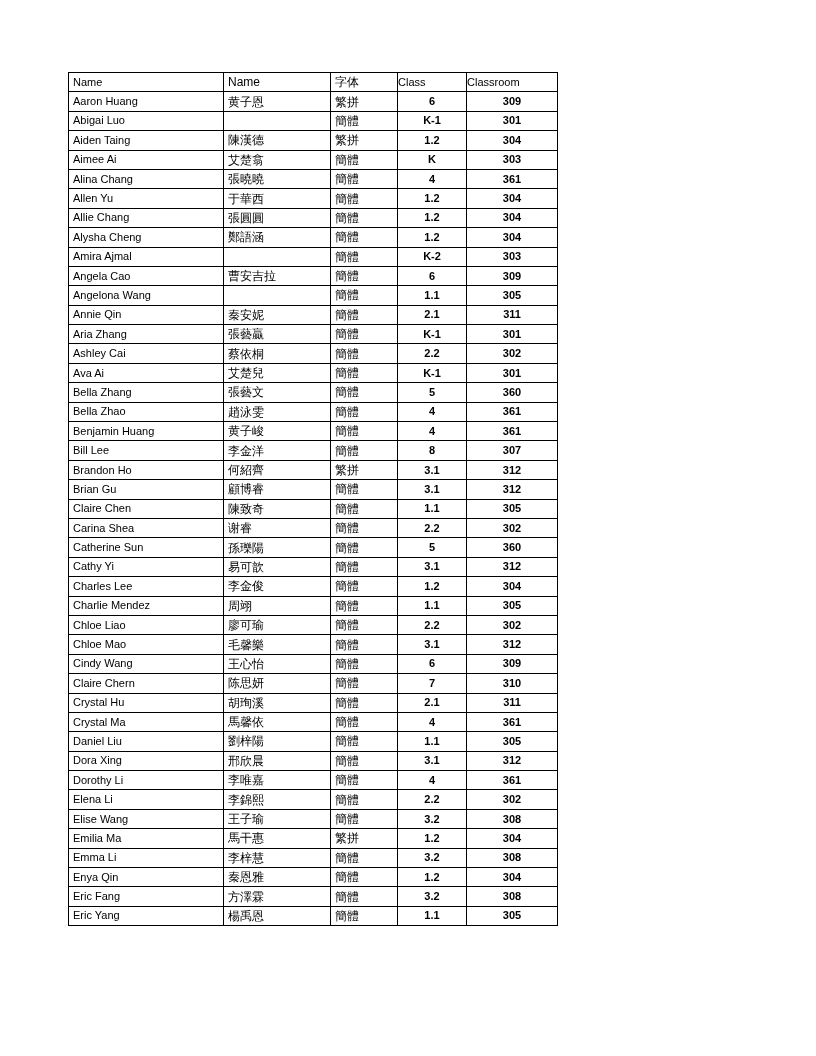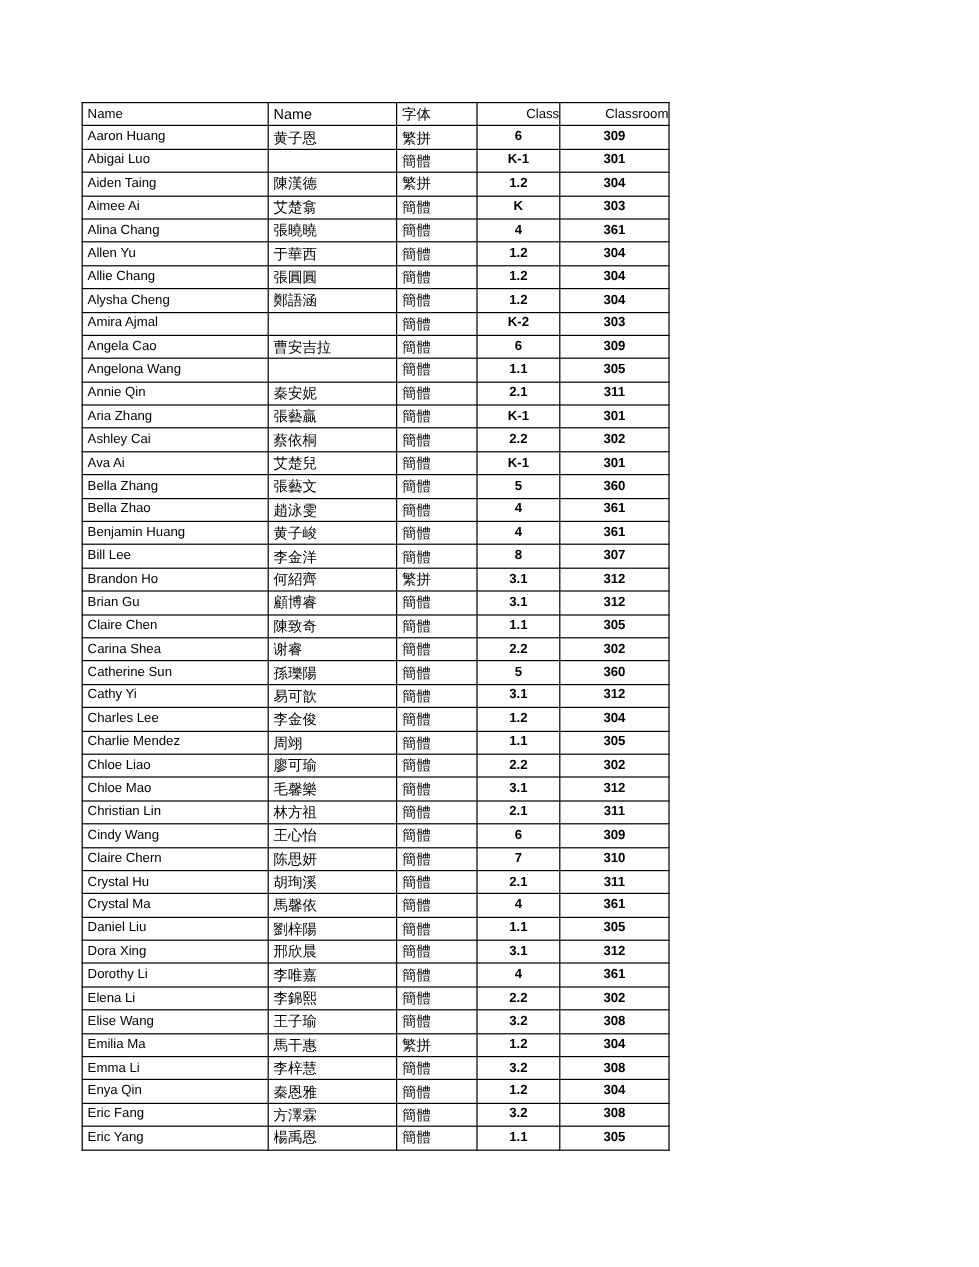--- a/index.html
+++ b/index.html
@@ -10,21 +10,21 @@
   body {
     width: 816px;
     height: 1056px;
     position: relative;
     font-family: "Liberation Sans", sans-serif;
     color: #000000;
   }
   table.sheet {
     position: absolute;
     left: 68px;
-    top: 85px;
+    top: 72px;
     width: 489px;
     border-collapse: collapse;
     table-layout: fixed;
   }
   table.sheet th,
   table.sheet td {
     border: 1px solid #000000;
     height: 18.4px;
     padding: 0 2px 0 4px;
     font-size: 11px;
@@ -44,21 +44,21 @@
   }
   
   table.sheet td.c-class,
   table.sheet td.c-room {
     text-align: center;
     font-weight: 600;
     padding: 0;
   }
   table.sheet th.c-class-h,
   table.sheet th.c-room-h {
-    text-align: right;
+    text-align: left;
     font-weight: 400;
     padding: 0;
   }
 </style>
 </head>
 <body>
 
 <table class="sheet">
   <colgroup>
     <col style="width:155px">
@@ -303,27 +303,20 @@
   </tr>
 
   <tr>
     <td class="c-en">Chloe Mao</td>
     <td class="c-zh">毛馨樂</td>
     <td class="c-font">簡體</td>
     <td class="c-class">3.1</td>
     <td class="c-room">312</td>
   </tr>
 
-  <tr>
-    <td class="c-en">Christian Lin</td>
-    <td class="c-zh">林方祖</td>
-    <td class="c-font">簡體</td>
-    <td class="c-class">2.1</td>
-    <td class="c-room">311</td>
-  </tr>
 
   <tr>
     <td class="c-en">Cindy Wang</td>
     <td class="c-zh">王心怡</td>
     <td class="c-font">簡體</td>
     <td class="c-class">6</td>
     <td class="c-room">309</td>
   </tr>
 
   <tr>

